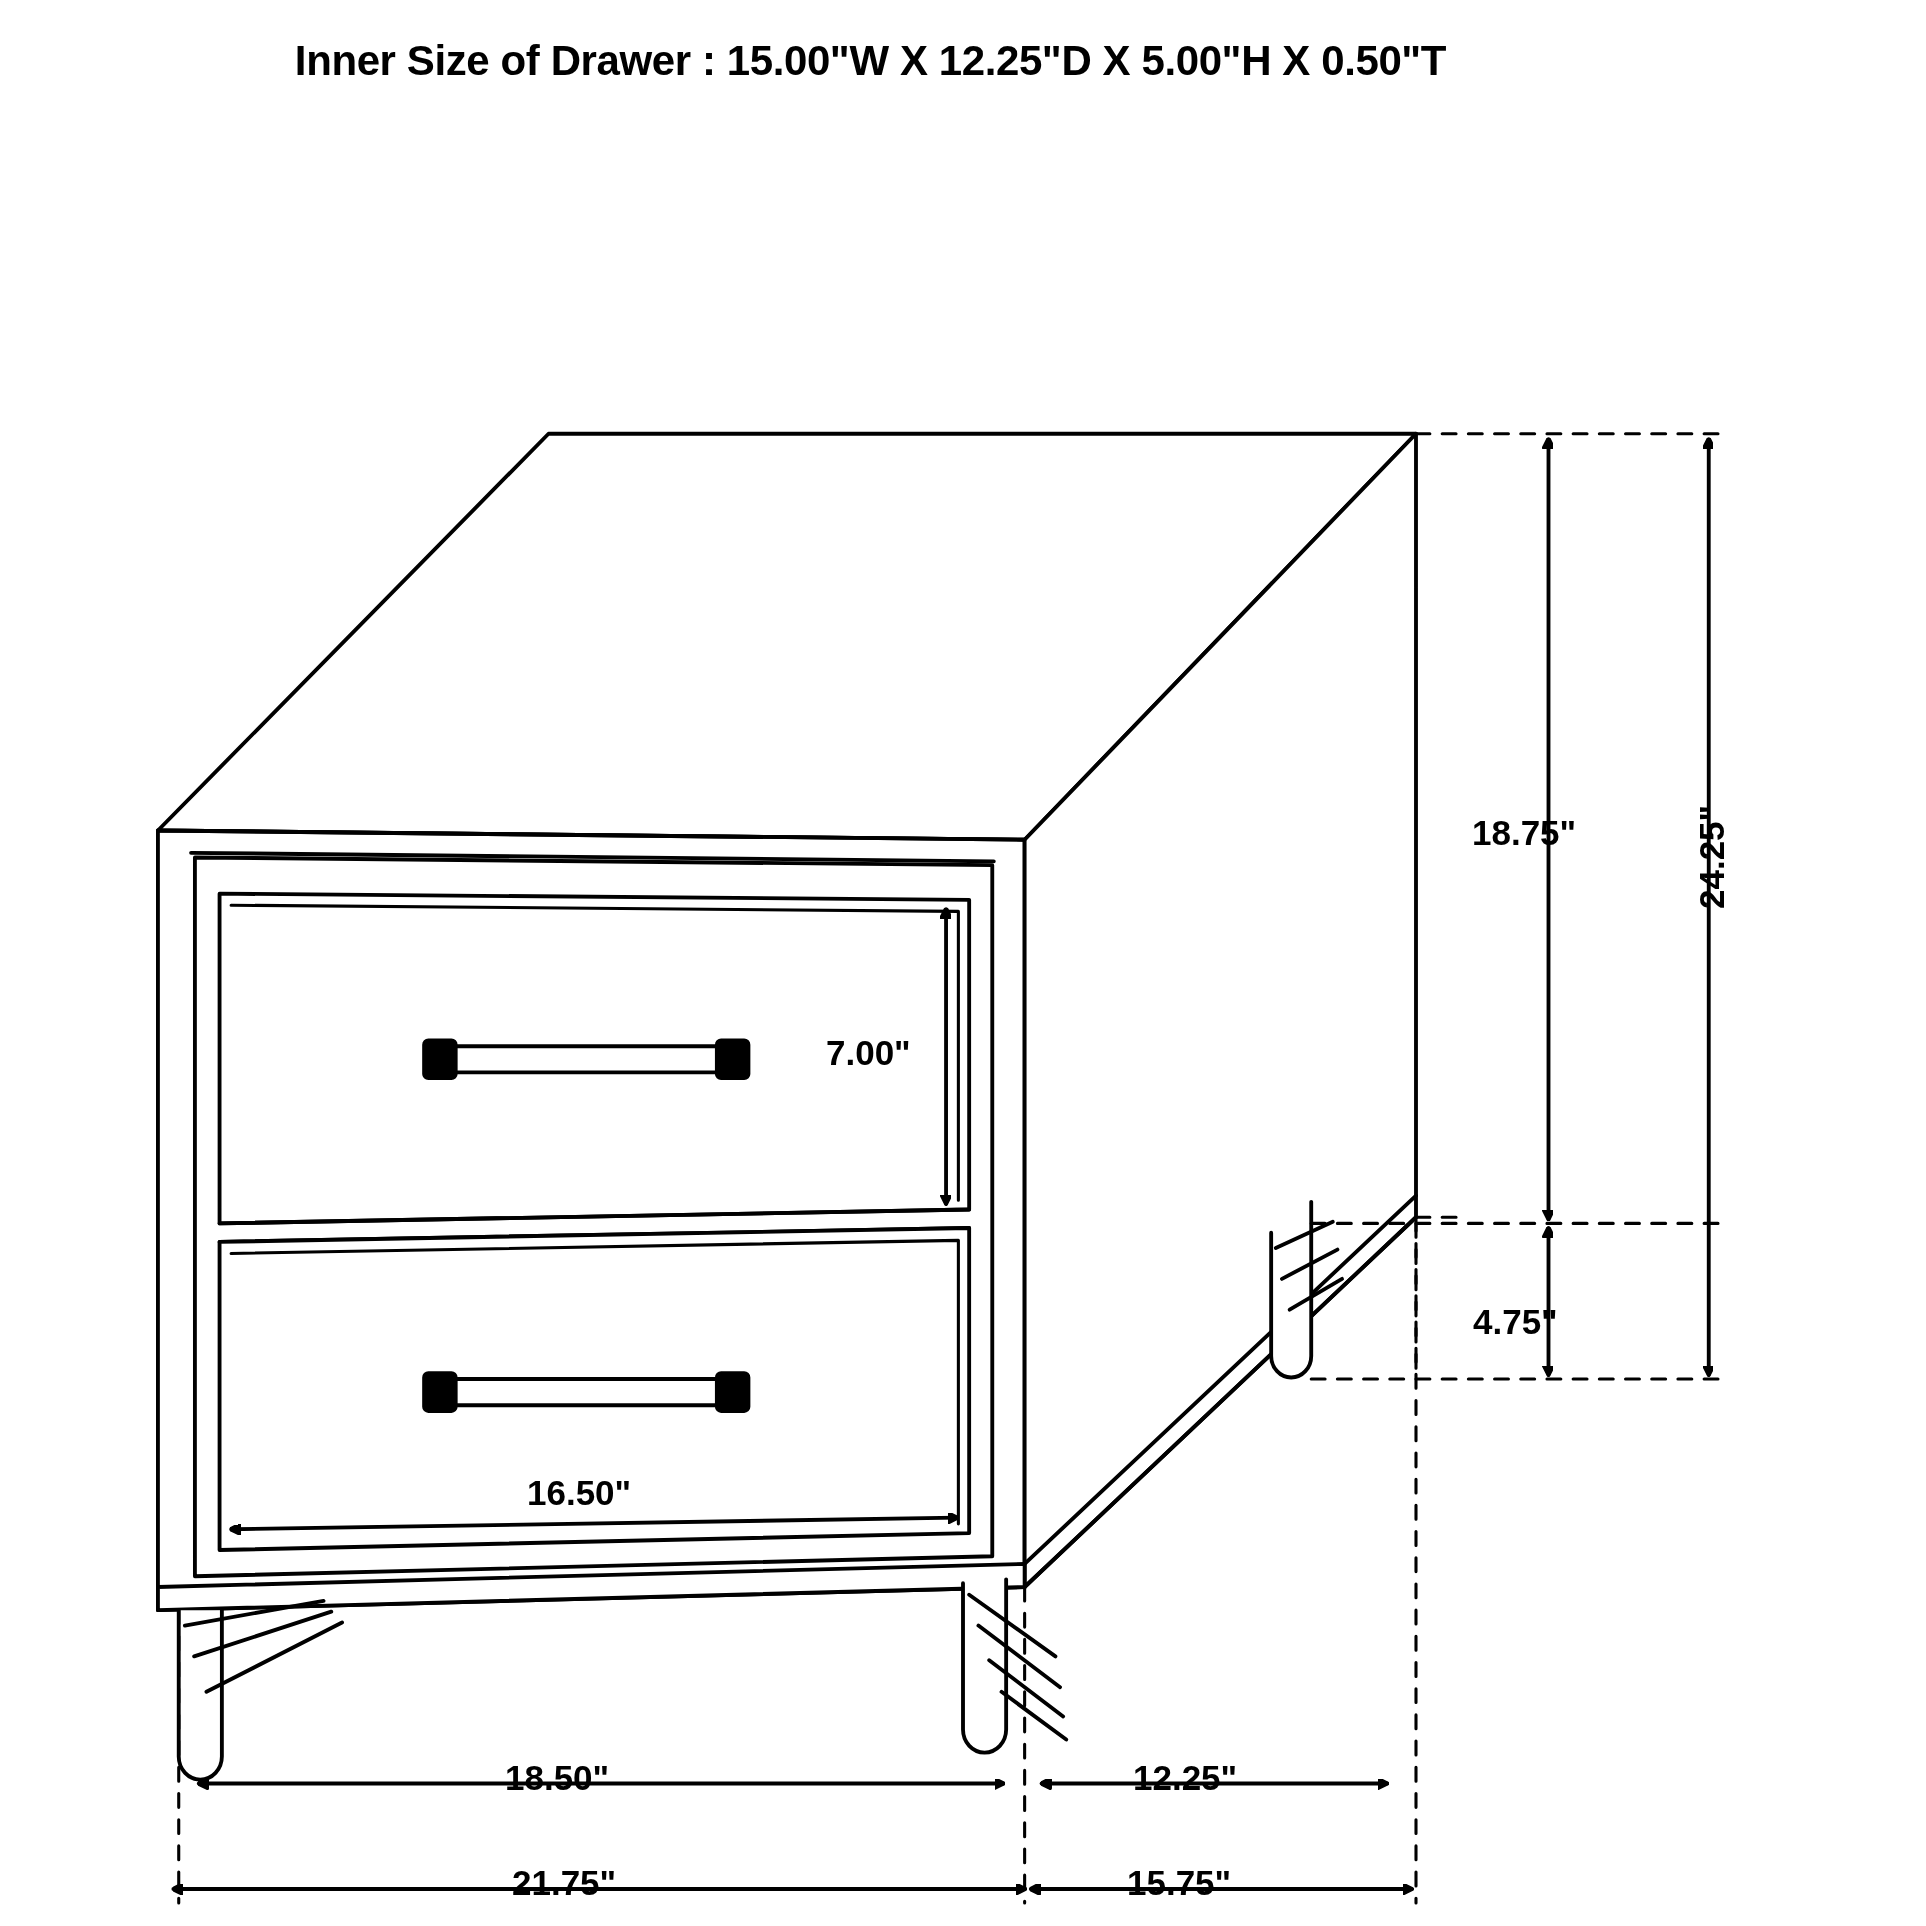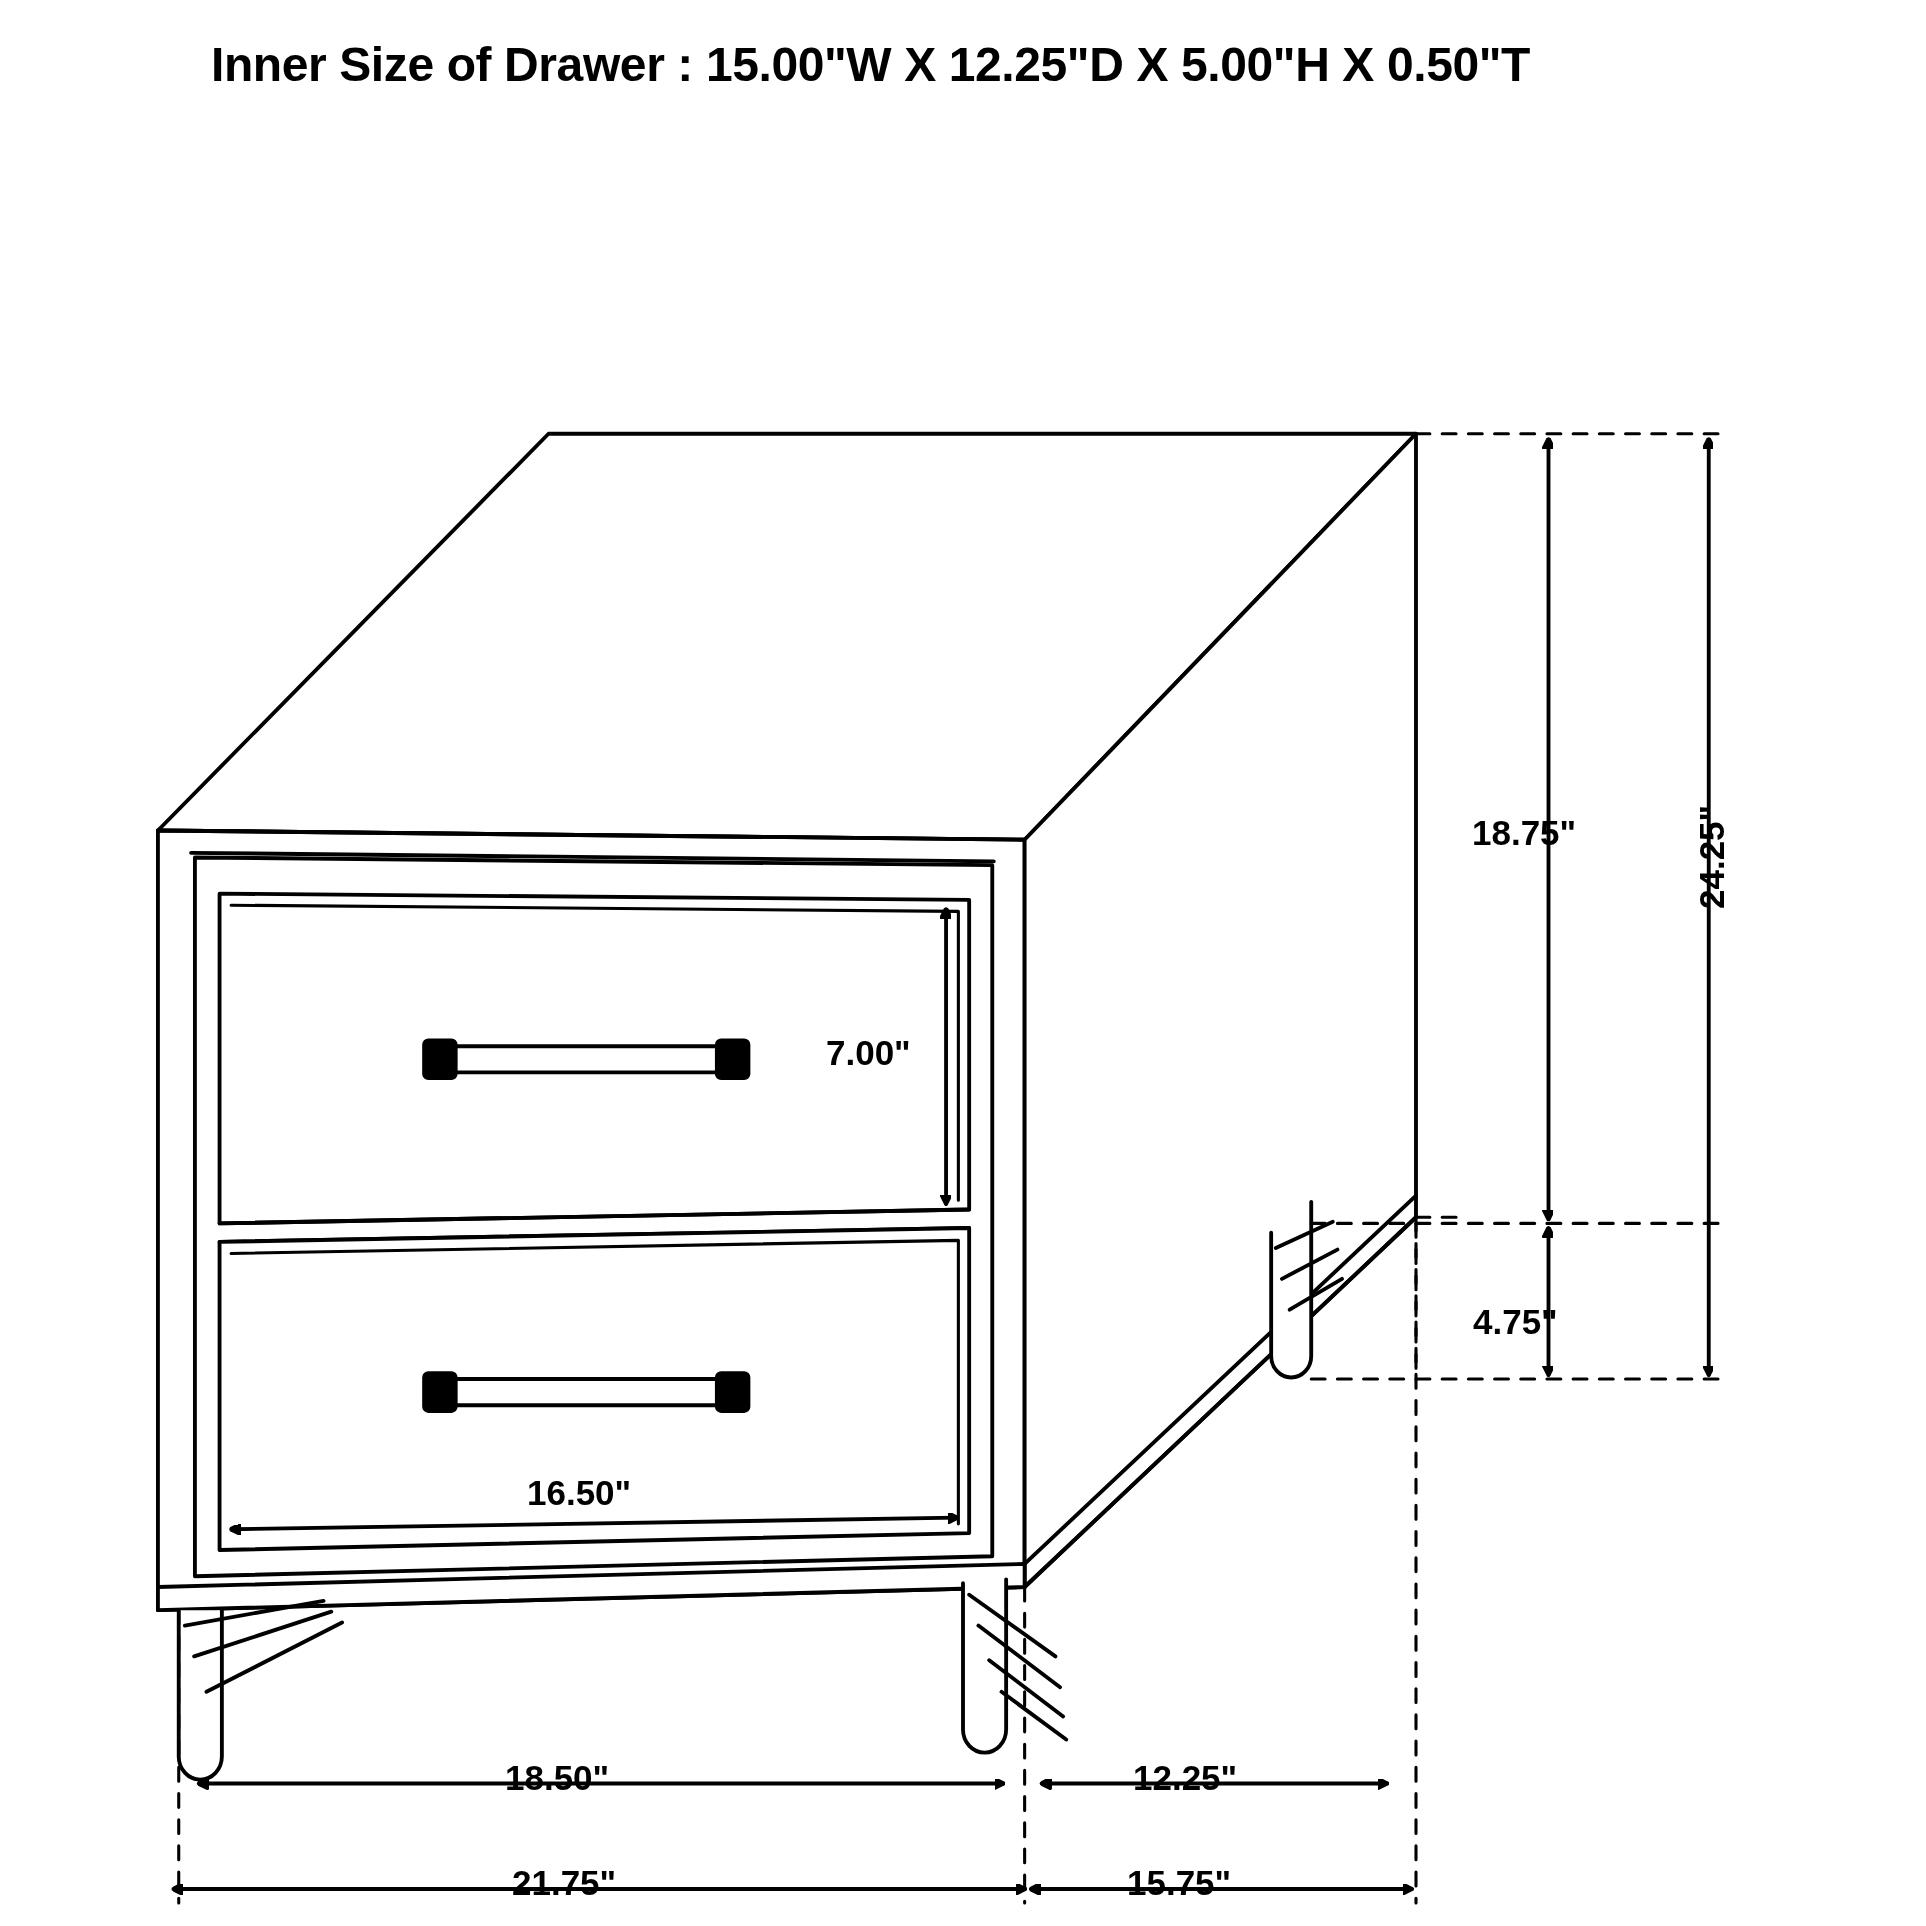--- a/index.html
+++ b/index.html
@@ -18,21 +18,21 @@
     position: relative;
     width: 1926px;
     height: 1926px;
   }
   #title {
     position: absolute;
     left: 0;
     top: 37px;
     width: 1741px;
     text-align: center;
-    font-size: 48px;
+    font-size: 42px;
     font-weight: bold;
     letter-spacing: -0.4px;
     white-space: nowrap;
   }
   #canvas {
     position: absolute;
     left: 0;
     top: 0;
     width: 1926px;
     height: 1926px;

